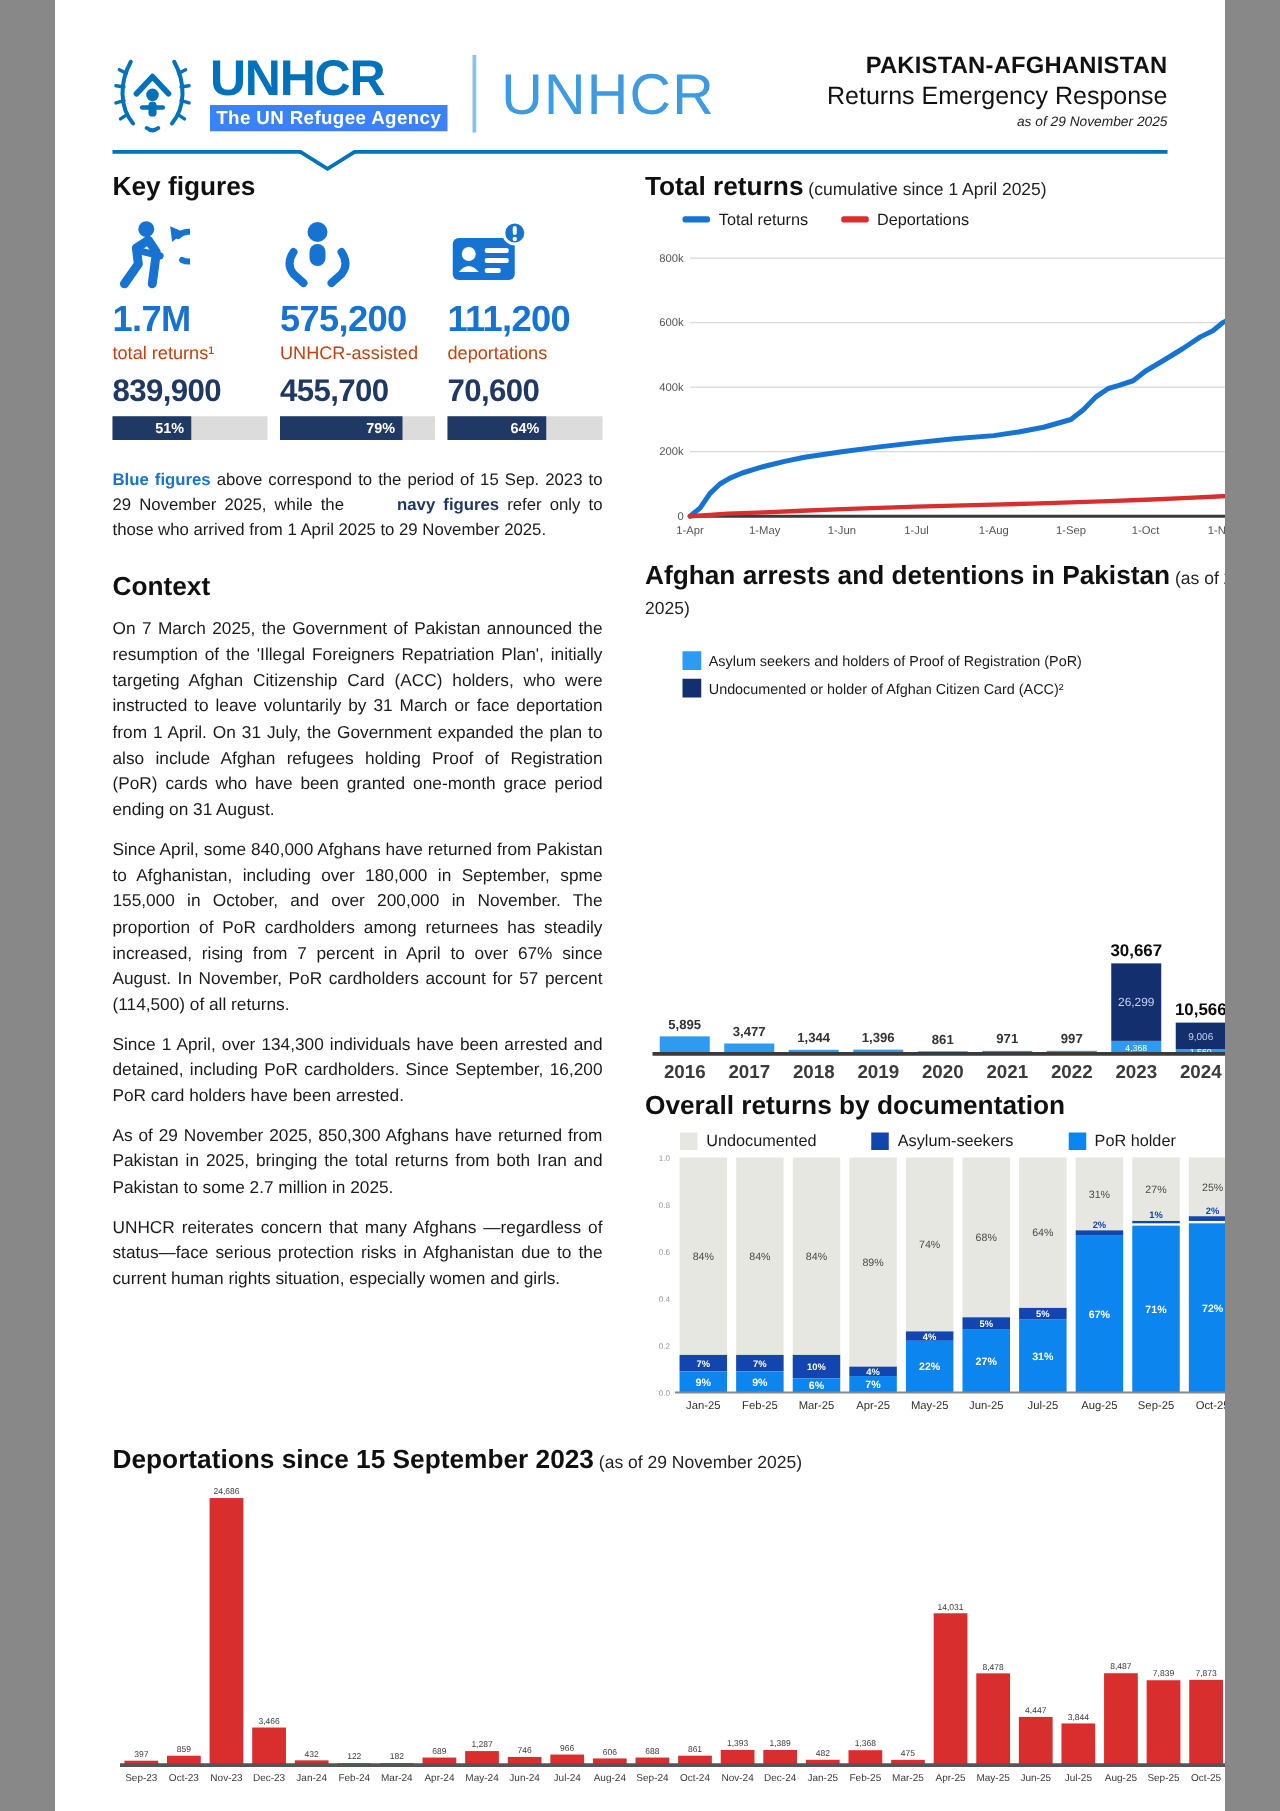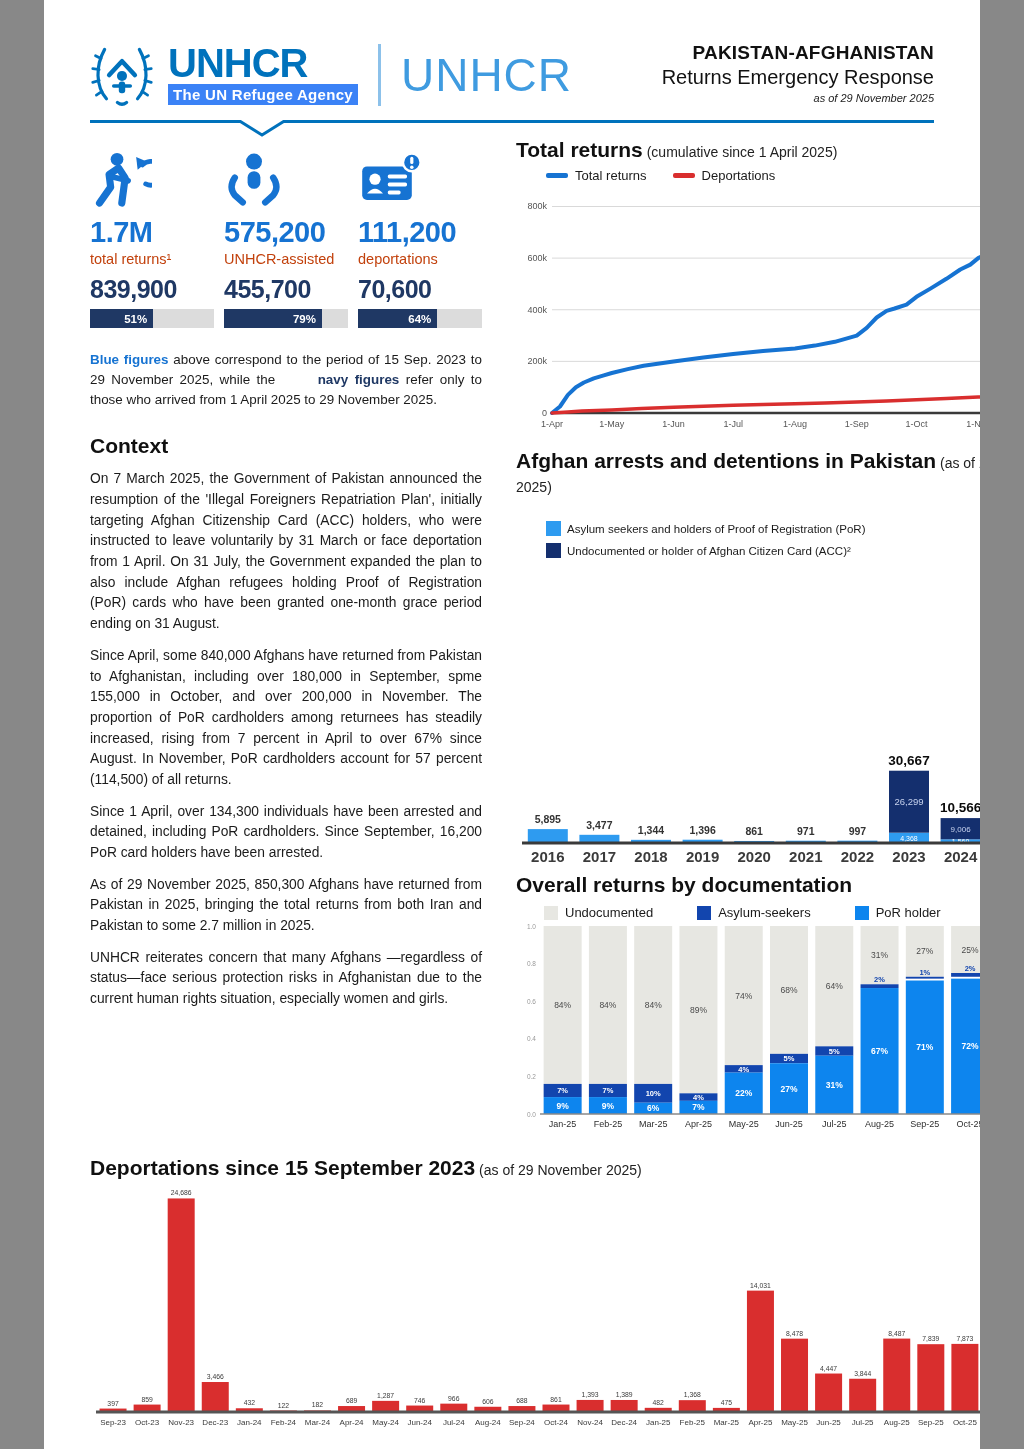--- a/index.html
+++ b/index.html
@@ -100,20 +100,21 @@
   </div>
   <div class="rule">
     <svg width="48" height="18" viewBox="0 0 48 18">
       <path d="M0 0 L24 15 L48 0" fill="#ffffff" stroke="#0072BC" stroke-width="3"></path>
     </svg>
   </div>
 
   <div class="main">
 
     <div class="col-left">
+      <h2 class="sec">Key figures</h2>
 
       <div class="kf-row">
 
         <div class="kf-item">
           <div class="kf-icon">
             <svg width="62" height="56" viewBox="0 0 78 70">
               <g fill="#1673D2">
                 <circle cx="34" cy="9" r="8"></circle>
               </g>
               <g fill="none" stroke="#1673D2" stroke-linecap="round" stroke-linejoin="round">

